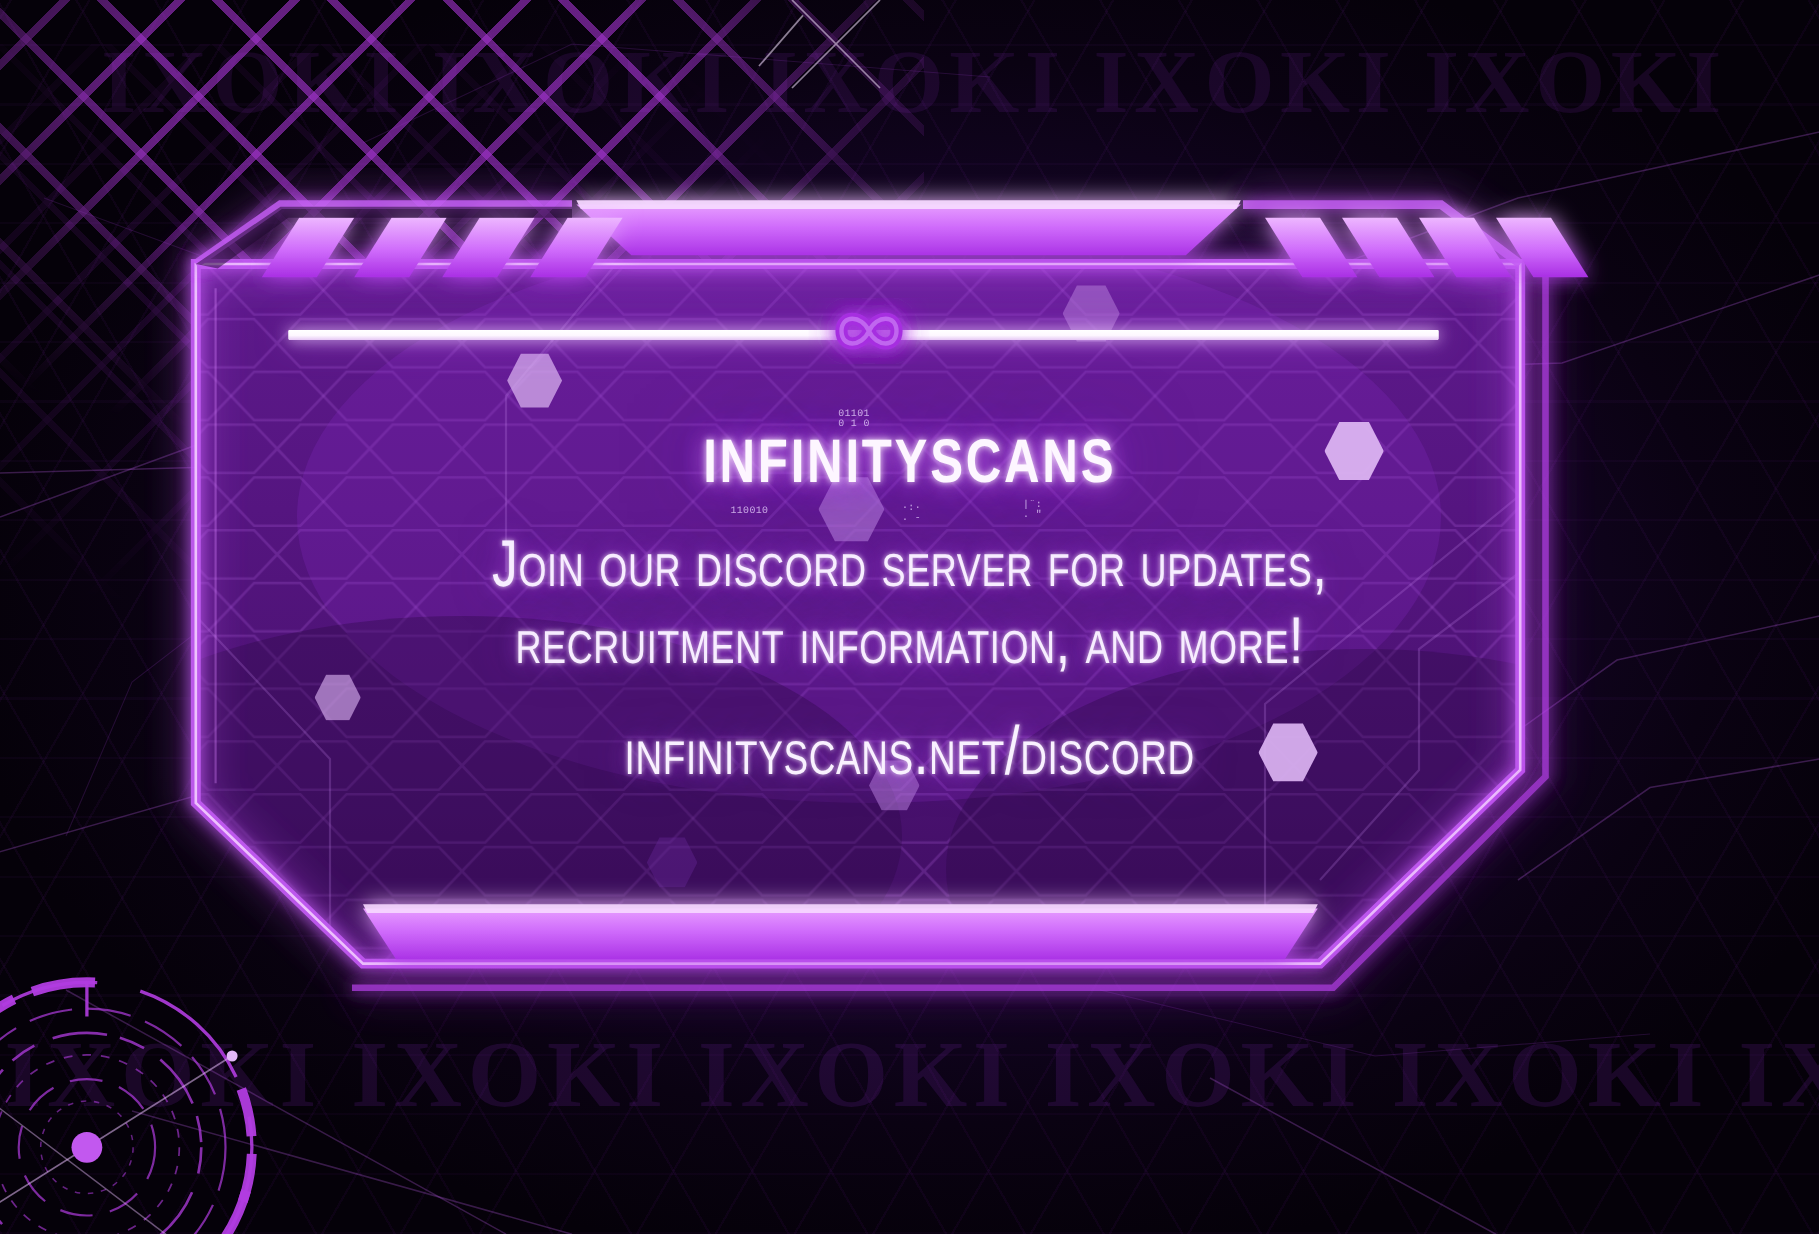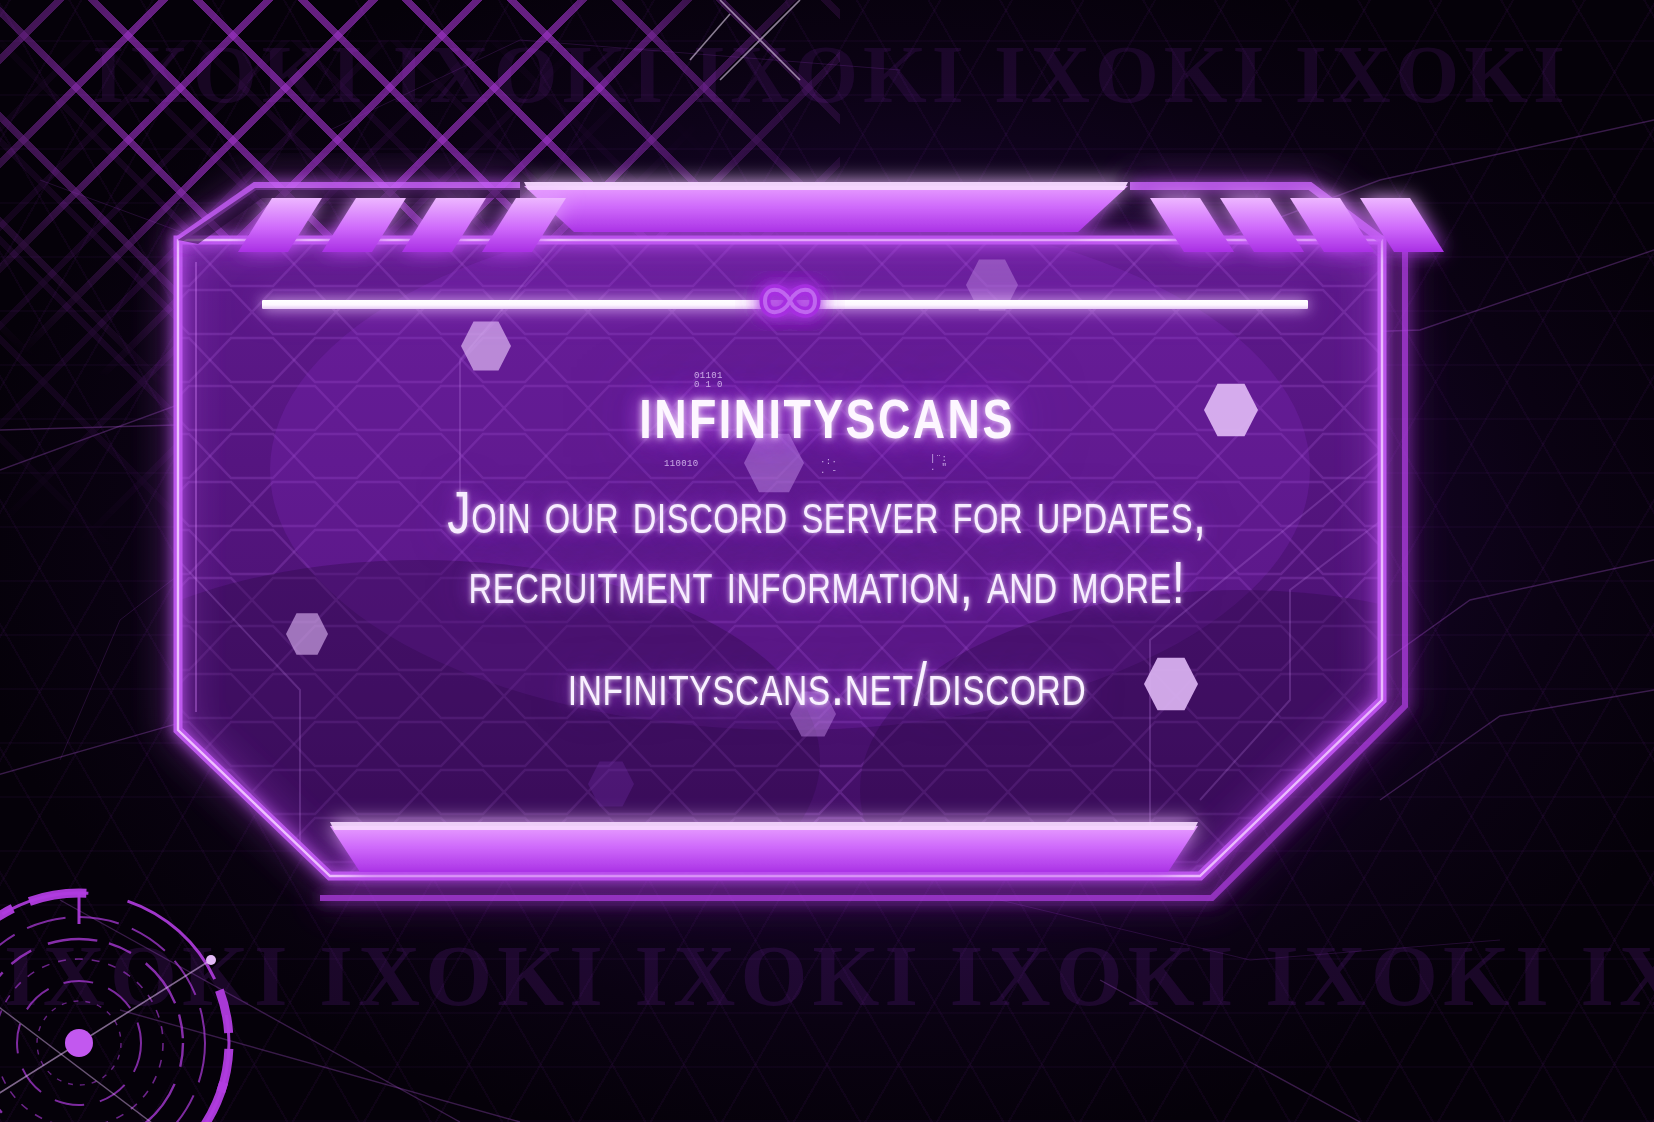--- a/index.html
+++ b/index.html
@@ -346,21 +346,21 @@
 
     <div class="title" style="font-variant: small-caps;">INFINITYSCANS</div>
 
     <div class="tagline">
       <span class="ln" style="font-variant: small-caps;">Join our discord server for updates,</span>
       <span class="ln" style="font-variant: small-caps;">recruitment information, and more!</span>
     </div>
 
     <div class="url" style="font-variant: small-caps;">infinityscans.net/discord</div>
 
-    <div class="glyph" style="left:694px;top:372px;">01101
+    <div class="glyph" style="left:762px;top:372px;">01101
 0 1 0</div>
     <div class="glyph" style="left:930px;top:455px;">|¨:
 . "</div>
     <div class="glyph" style="left:664px;top:460px;font-family:Liberation Mono, monospace;">110010</div>
     <div class="glyph" style="left:820px;top:458px;">·:·
 . -</div>
   </div>
 
 </div>
 

